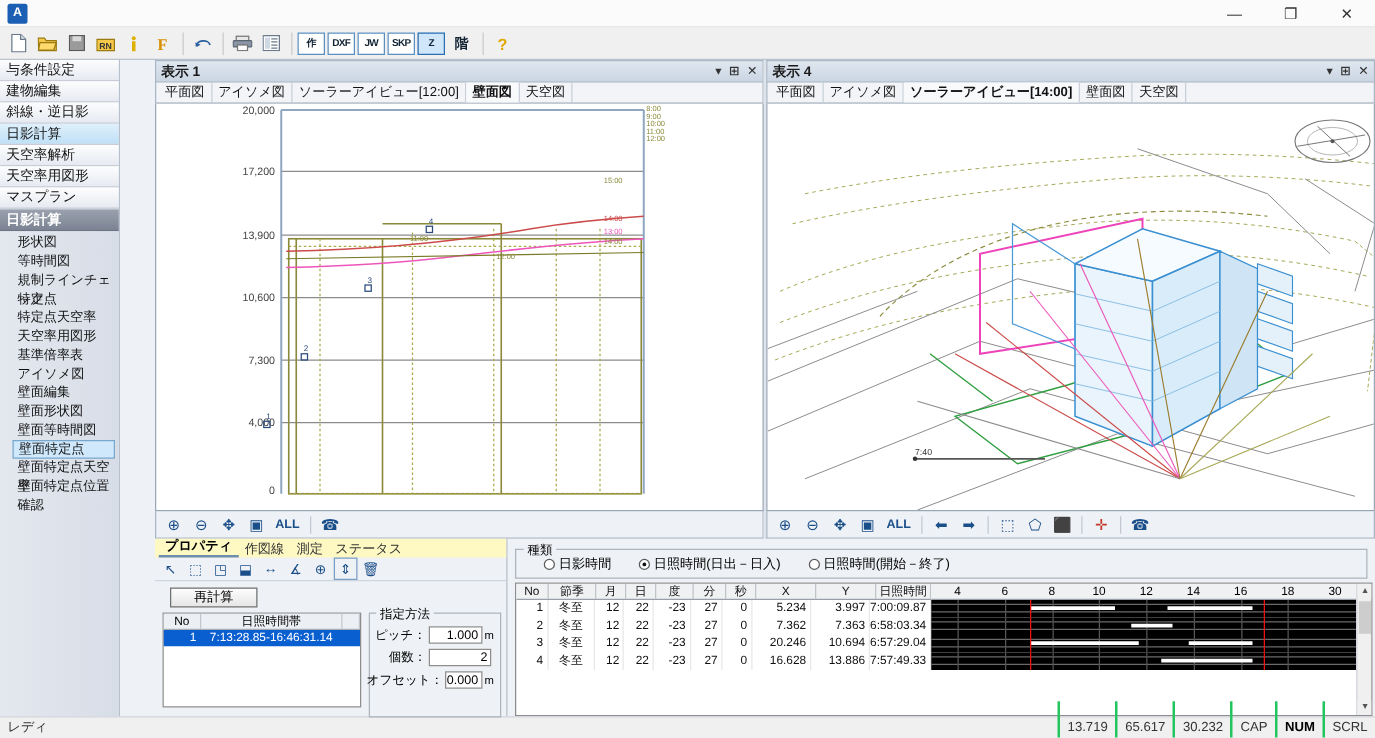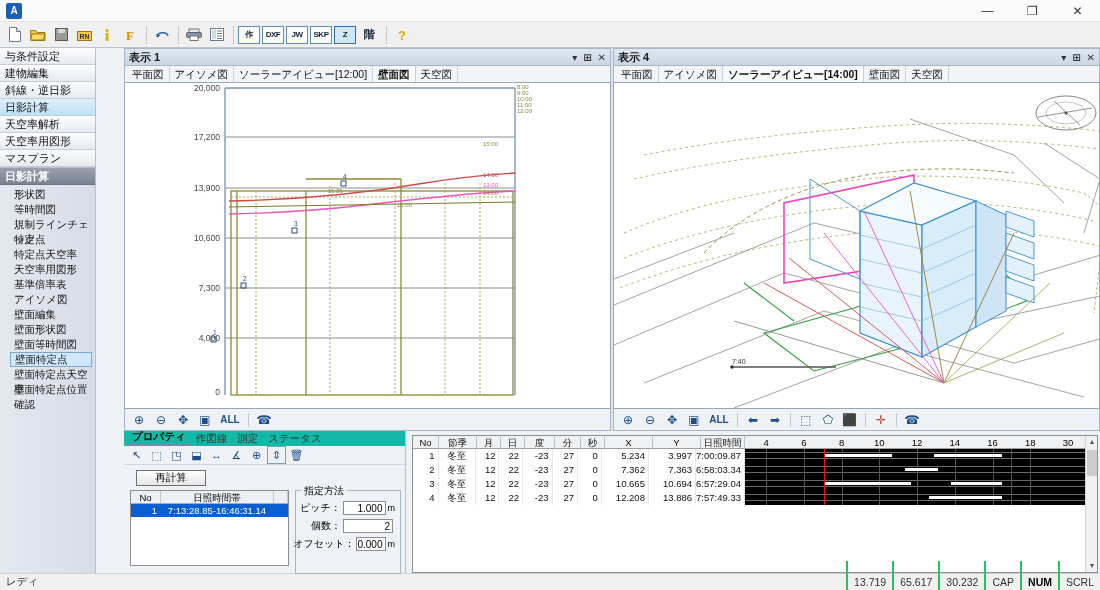--- a/index.html
+++ b/index.html
@@ -81,21 +81,21 @@
             overflow:hidden; }
   .viewtools { height:22px; background:#eef1f5; border:1px solid #a9b6c5; border-top:none;
                display:flex; align-items:center; padding-left:4px; gap:2px; }
   .vbtn { width:20px; height:18px; display:flex; align-items:center; justify-content:center;
           font-size:12px; color:#1b4f8a; }
   .vsep { width:1px; height:14px; background:#c2c8d2; margin:0 3px; }
 
   
   .bottom-row { flex:1; display:flex; min-height:0; background:#eef1f5; }
   .prop-pane { width:282px; display:flex; flex-direction:column; border-right:1px solid #b7bfcb; }
-  .prop-tabs { height:15px; display:flex; align-items:flex-end; padding-left:3px; background:#14b8a6;}
+  .prop-tabs { height:15px; display:flex; align-items:flex-end; padding-left:3px; background:#fef9c3;}
   .ptab { font-size:10.5px; padding:0 5px; color:#333; }
   .ptab.active { font-weight:bold; color:#000; border-bottom:2px solid #6e8bb0; }
   .prop-tools { height:20px; display:flex; align-items:center; gap:1px; padding-left:3px;
                 border-bottom:1px solid #cfd6df; }
   .pbtn { width:19px; height:18px; display:flex; align-items:center; justify-content:center;
           font-size:11px; color:#1b4f8a;}
 
   .prop-body { flex:1; padding:4px 4px 0 6px; }
   .recalc { width:70px; height:16px; font-size:10.5px; border:1px solid #707070;
             background:linear-gradient(#fdfdfd,#e6e6e6); display:flex; align-items:center;
@@ -581,20 +581,35 @@
                   <label>オフセット：</label>
                   <div class="fin">0.000</div>
                   <span class="unit">m</span>
                 </div>
               </div>
             </div>
           </div>
         </div>
 
         <div class="table-pane">
+          <div class="kind-fs">
+            <div class="legend">種類</div>
+            <div class="radio">
+              <span class="dot"></span>
+              <span>日影時間</span>
+            </div>
+            <div class="radio on">
+              <span class="dot"></span>
+              <span>日照時間(日出－日入)</span>
+            </div>
+            <div class="radio">
+              <span class="dot"></span>
+              <span>日照時間(開始－終了)</span>
+            </div>
+          </div>
 
           <div class="grid-wrap">
             <div class="grid-left">
               <div class="g-head">
                 <div style="width:26px">No</div>
                 <div style="width:38px">節季</div>
                 <div style="width:24px">月</div>
                 <div style="width:24px">日</div>
                 <div style="width:30px">度</div>
                 <div style="width:26px">分</div>
@@ -628,33 +643,33 @@
                 <div style="flex:1">6:58:03.34</div>
               </div>
               <div class="g-row">
                 <div style="width:26px">3</div>
                 <div style="width:38px" class="c">冬至</div>
                 <div style="width:24px">12</div>
                 <div style="width:24px">22</div>
                 <div style="width:30px">-23</div>
                 <div style="width:26px">27</div>
                 <div style="width:24px">0</div>
-                <div style="width:48px">10.665</div>
+                <div style="width:48px">20.246</div>
                 <div style="width:48px">10.694</div>
                 <div style="flex:1">6:57:29.04</div>
               </div>
               <div class="g-row">
                 <div style="width:26px">4</div>
                 <div style="width:38px" class="c">冬至</div>
                 <div style="width:24px">12</div>
                 <div style="width:24px">22</div>
                 <div style="width:30px">-23</div>
                 <div style="width:26px">27</div>
                 <div style="width:24px">0</div>
-                <div style="width:48px">12.208</div>
+                <div style="width:48px">16.628</div>
                 <div style="width:48px">13.886</div>
                 <div style="flex:1">7:57:49.33</div>
               </div>
             </div>
 
             <div class="grid-right">
               <div class="tl-head">
                 <span style="left:6.2%">4</span>
                 <span style="left:17.3%">6</span>
                 <span style="left:28.4%">8</span>

